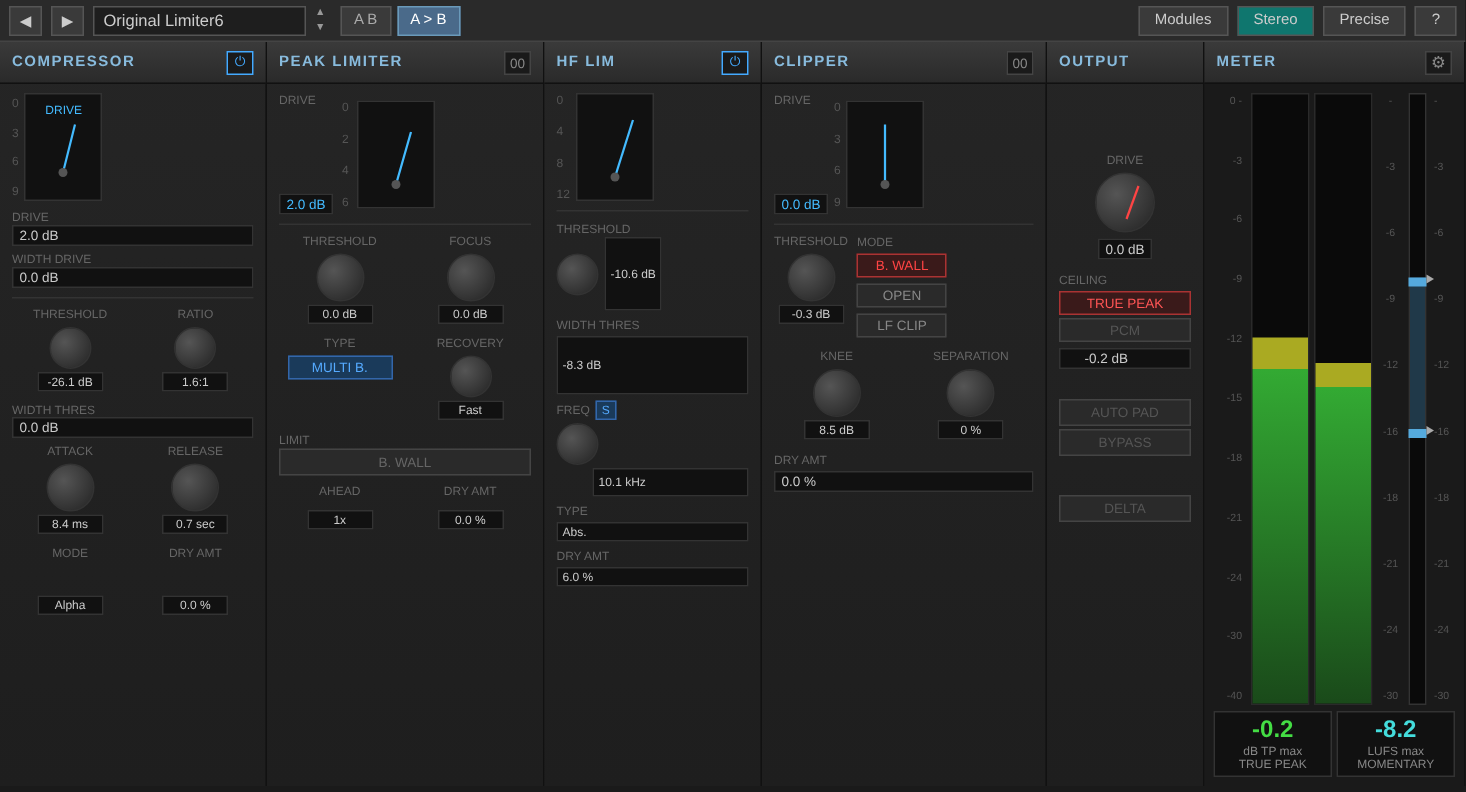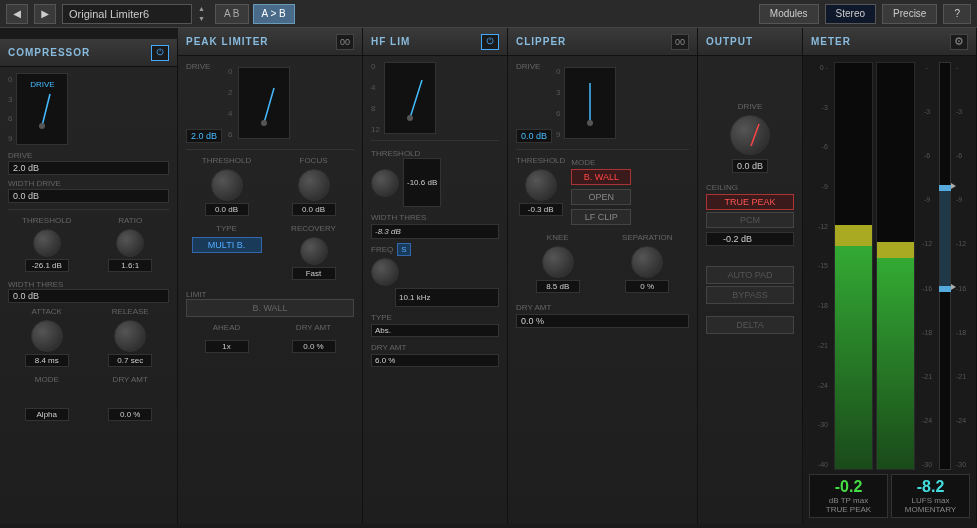--- a/index.html
+++ b/index.html
@@ -34,21 +34,21 @@
       align-items: center;
       justify-content: center;
       font-size: 10px;
     }
     .preset-name {
       background: #1e1e1e;
       border: 1px solid #555;
       color: #ccc;
       padding: 2px 6px;
       height: 20px;
-      width: 130px;
+      width: 142px;
       font-size: 11px;
     }
     .preset-arrows {
       display: flex;
       flex-direction: column;
       gap: 1px;
     }
     .preset-arrows span {
       font-size: 7px;
       color: #999;
@@ -78,21 +78,21 @@
     .top-right-btn {
       background: #3a3a3a;
       border: 1px solid #555;
       color: #ccc;
       padding: 2px 10px;
       height: 20px;
       font-size: 10px;
       cursor: pointer;
     }
     .top-right-btn.active {
-      background: #0f172a;
+      background: #0f766e;
     }
 
     
     .main {
       display: flex;
       height: 496px;
     }
 
     
     .module {
@@ -136,21 +136,20 @@
     }
 
     .module-body {
       padding: 6px 8px;
       flex: 1;
     }
 
     
     .compressor-module {
       width: 178px;
-      margin-top: 11px;
     }
 
     
     .peak-limiter-module {
       width: 178px;
     }
 
     
     .hf-lim-module {
       width: 145px;
@@ -479,21 +478,21 @@
       <div style="margin-bottom:4px;">
         <span style="color:#666;font-size:8px;">THRESHOLD</span>
         <div style="display:flex;align-items:center;gap:4px;">
           <div style="width:28px;height:28px;border-radius:50%;background:radial-gradient(circle at 35% 35%,#555,#222);border:1px solid #333;"></div>
           <span style="background:#111;border:1px solid #333;padding:19px 3px;font-size:8px;color:#ccc;">-10.6 dB</span>
         </div>
       </div>
 
       <div style="margin-bottom:4px;">
         <span style="color:#666;font-size:8px;">WIDTH THRES</span>
-        <span style="background:#111;border:1px solid #333;padding:2px 3px;font-size:8px;color:#ccc;display:block;margin-top:2px;font-style:italic;">-8.3 dB</span>
+        <span style="background:#111;border:1px solid #333;padding:14px 3px;font-size:8px;color:#ccc;display:block;margin-top:2px;">-8.3 dB</span>
       </div>
 
       <div style="margin-bottom:4px;">
         <div style="display:flex;align-items:center;gap:4px;">
           <span style="color:#666;font-size:8px;">FREQ</span>
           <button style="background:#1a3a5a;border:1px solid #3366aa;color:#55aaff;font-size:8px;padding:1px 3px;cursor:pointer;">S</button>
         </div>
         <div style="width:28px;height:28px;border-radius:50%;background:radial-gradient(circle at 35% 35%,#555,#222);border:1px solid #333;margin:2px 0;"></div>
         <span style="background:#111;border:1px solid #333;padding:4px 3px;font-size:8px;color:#ccc;display:block;margin-left:24px;">10.1 kHz</span>
       </div>
@@ -590,21 +589,21 @@
       </div>
       
       <div style="margin-bottom:16px;">
         <span style="color:#666;font-size:8px;">CEILING</span>
         <button class="module-btn active-red" style="font-size:9px;padding:2px;margin-top:2px;color:#ff5555;background:#3a1a1a;border-color:#aa3333;">TRUE PEAK</button>
         <button class="module-btn" style="font-size:9px;padding:2px;color:#555;">PCM</button>
         <span style="background:#111;border:1px solid #333;padding:1px 16px;font-size:9px;color:#ccc;display:block;margin-top:2px;">-0.2 dB</span>
       </div>
       <button class="module-btn" style="font-size:9px;color:#555;margin-top:4px;">AUTO PAD</button>
       <button class="module-btn" style="font-size:9px;color:#555;">BYPASS</button>
-      <button class="module-btn" style="font-size:9px;color:#555;margin-top:10px;text-align:center;">DELTA</button>
+      <button class="module-btn" style="font-size:9px;color:#555;margin-top:24px;text-align:center;">DELTA</button>
     </div>
   </div>
 
   <div class="module meter-module" style="flex:1;min-width:160px;">
     <div class="meter-header">
       <span class="module-title">METER</span>
       <button class="module-power" style="font-size:11px;color:#888;">⚙</button>
     </div>
     <div class="meter-body">
       <div class="meter-scale-area">

